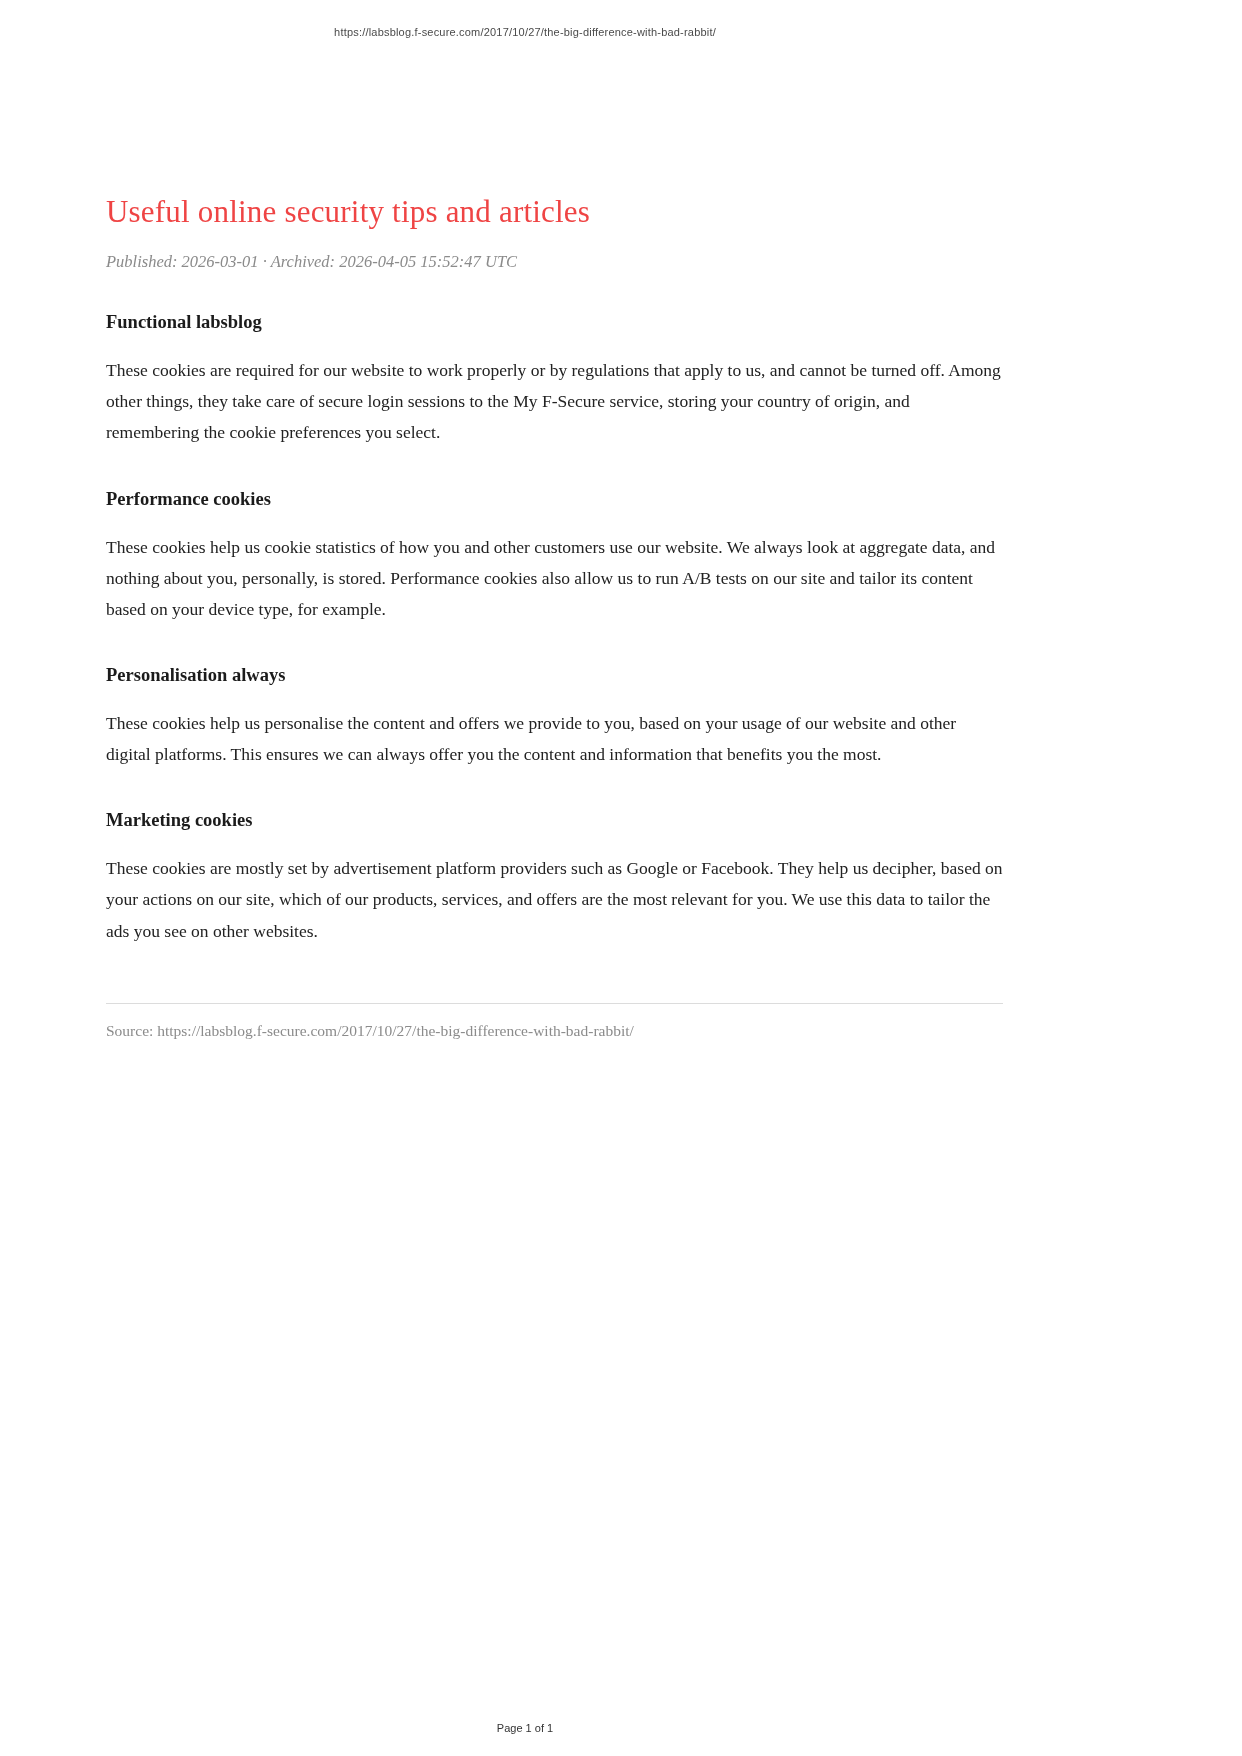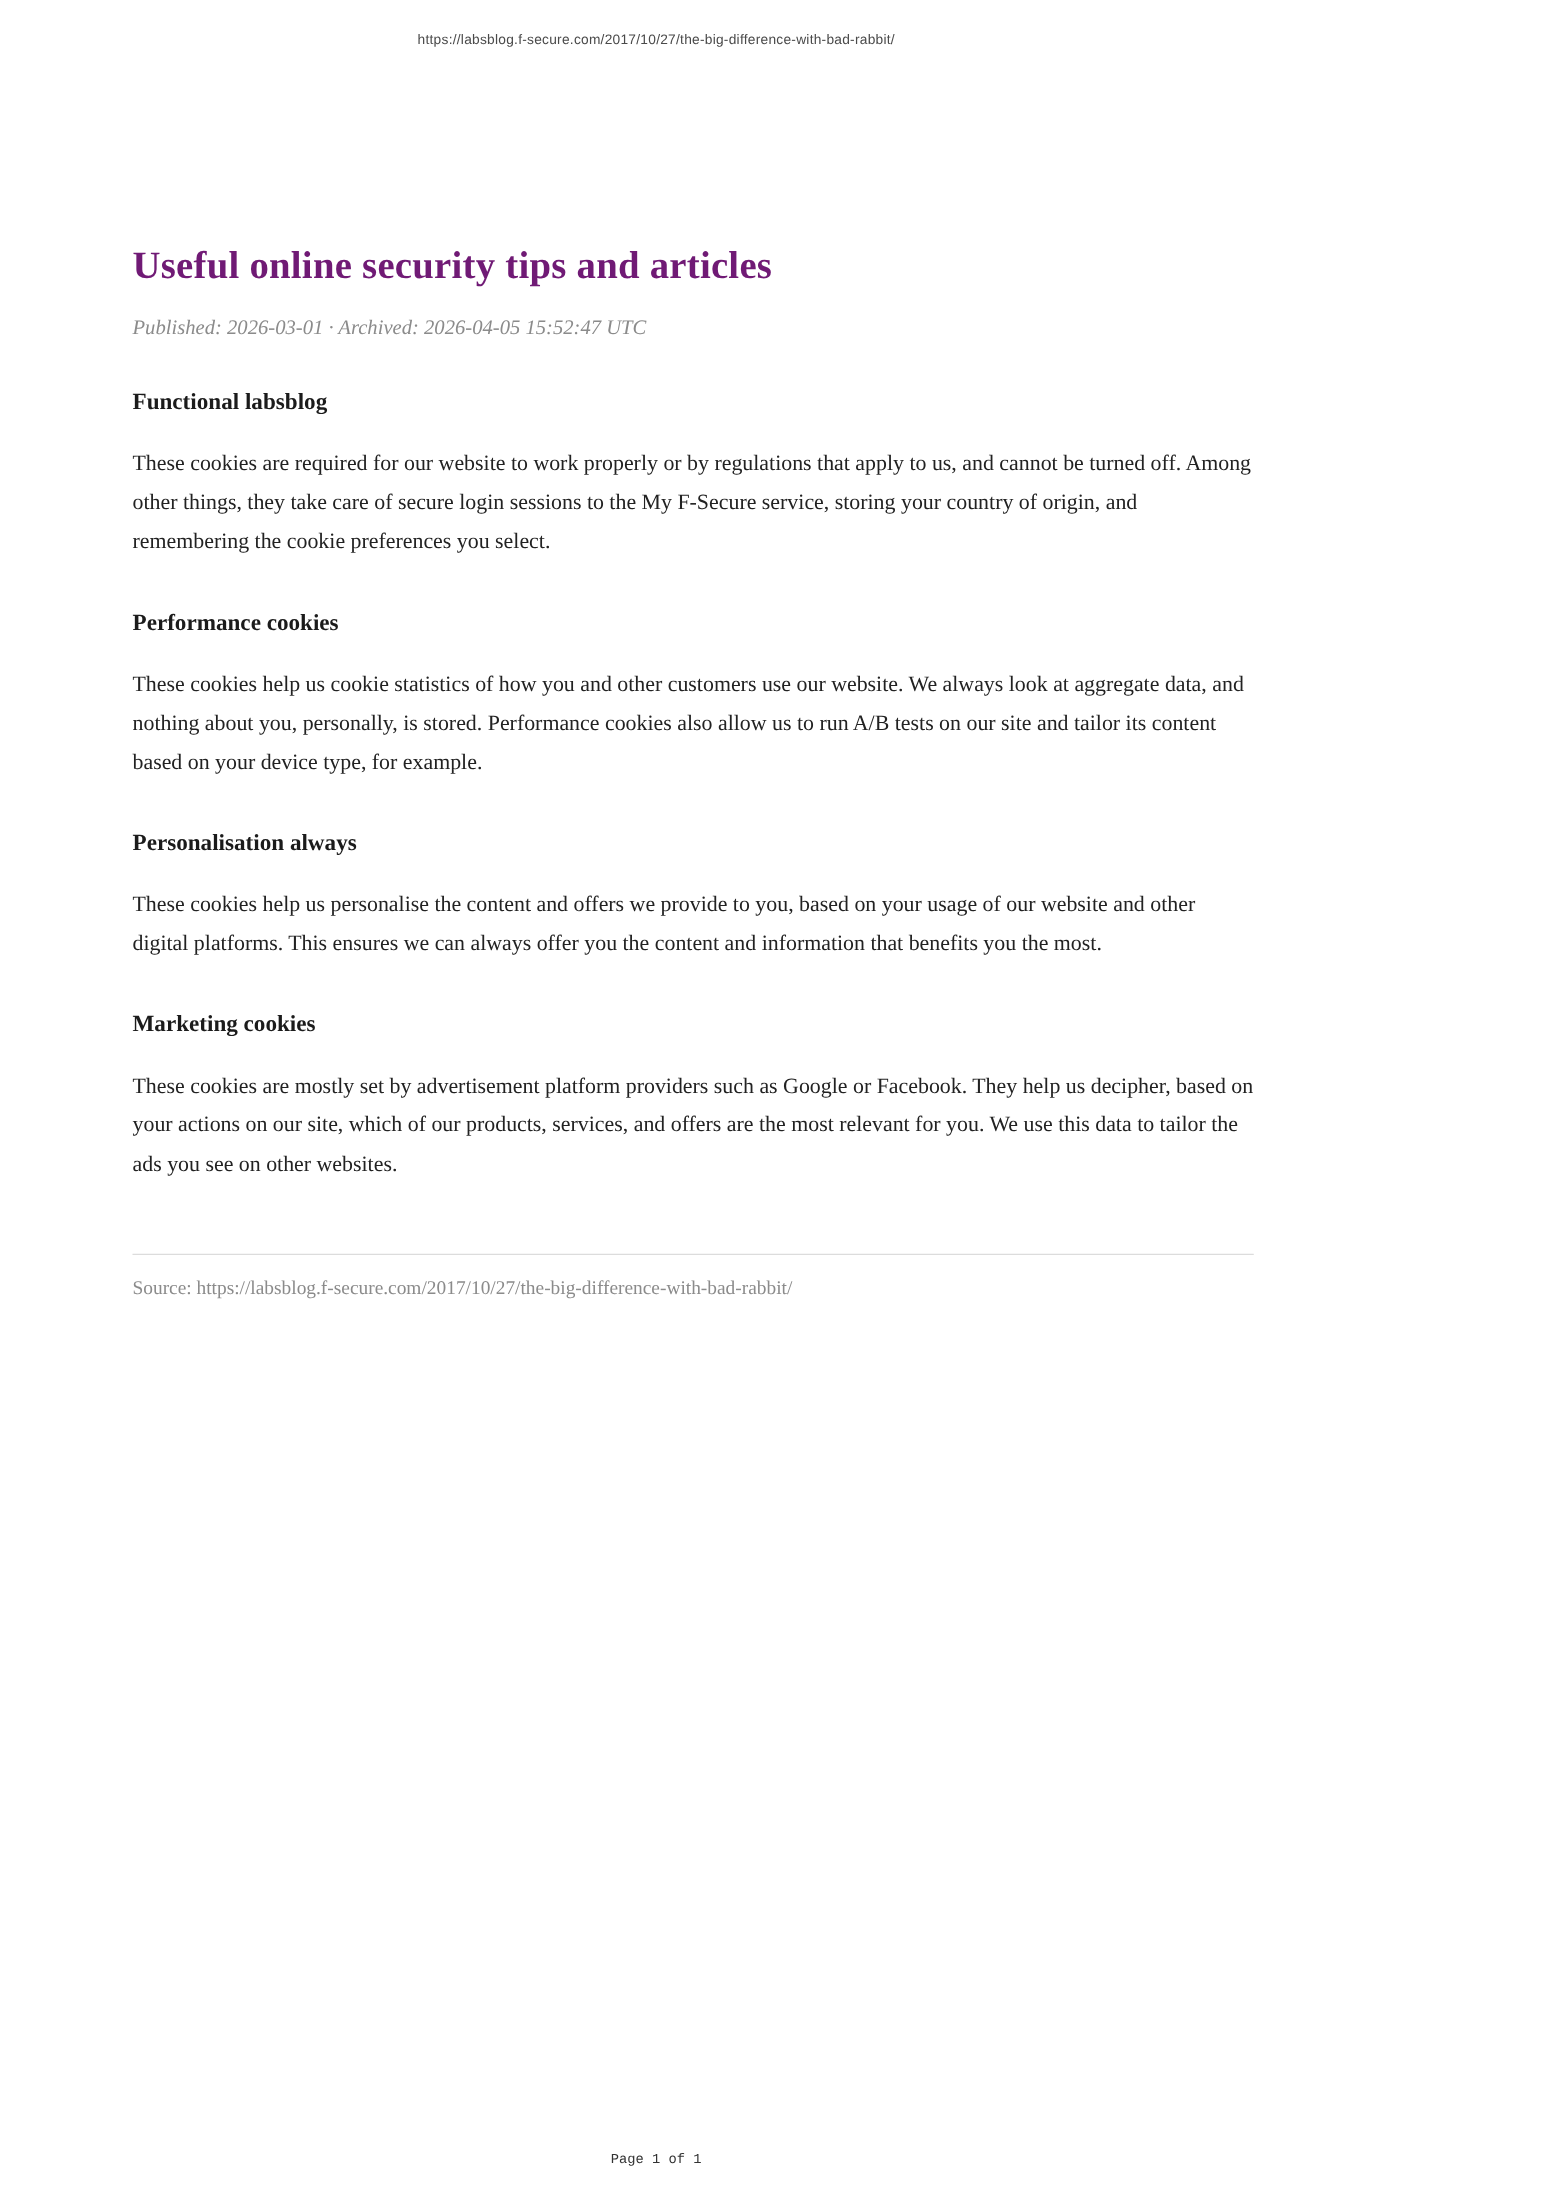--- a/index.html
+++ b/index.html
@@ -29,22 +29,22 @@
   }
   .content {
     position: absolute;
     top: 0;
     left: 106px;
     width: 897px;
   }
   h1.title {
     margin: 193px 0 0 0;
     font-size: 31px;
-    font-weight: bold;
-    color: #701a75;
+    font-weight: normal;
+    color: #ef4444;
     letter-spacing: 0.2px;
     line-height: 1.2;
   }
   p.meta {
     margin: 22px 0 0 0;
     font-size: 16.5px;
     color: #8b8b8b;
     font-style: italic;
   }
   h2.section-heading {
@@ -69,21 +69,21 @@
     margin: 18px 0 0 0;
     font-size: 15.5px;
     color: #8b8b8b;
   }
   .page-footer {
     position: absolute;
     bottom: 22px;
     left: 0;
     width: 100%;
     text-align: center;
-    font-family: Liberation Mono, monospace;
+    font-family: Liberation Sans, sans-serif;
     font-size: 11px;
     color: #333333;
   }
 </style>
 </head>
 <body>
 
 <div class="page">
 
   <div class="url-header">https://labsblog.f-secure.com/2017/10/27/the-big-difference-with-bad-rabbit/</div>

